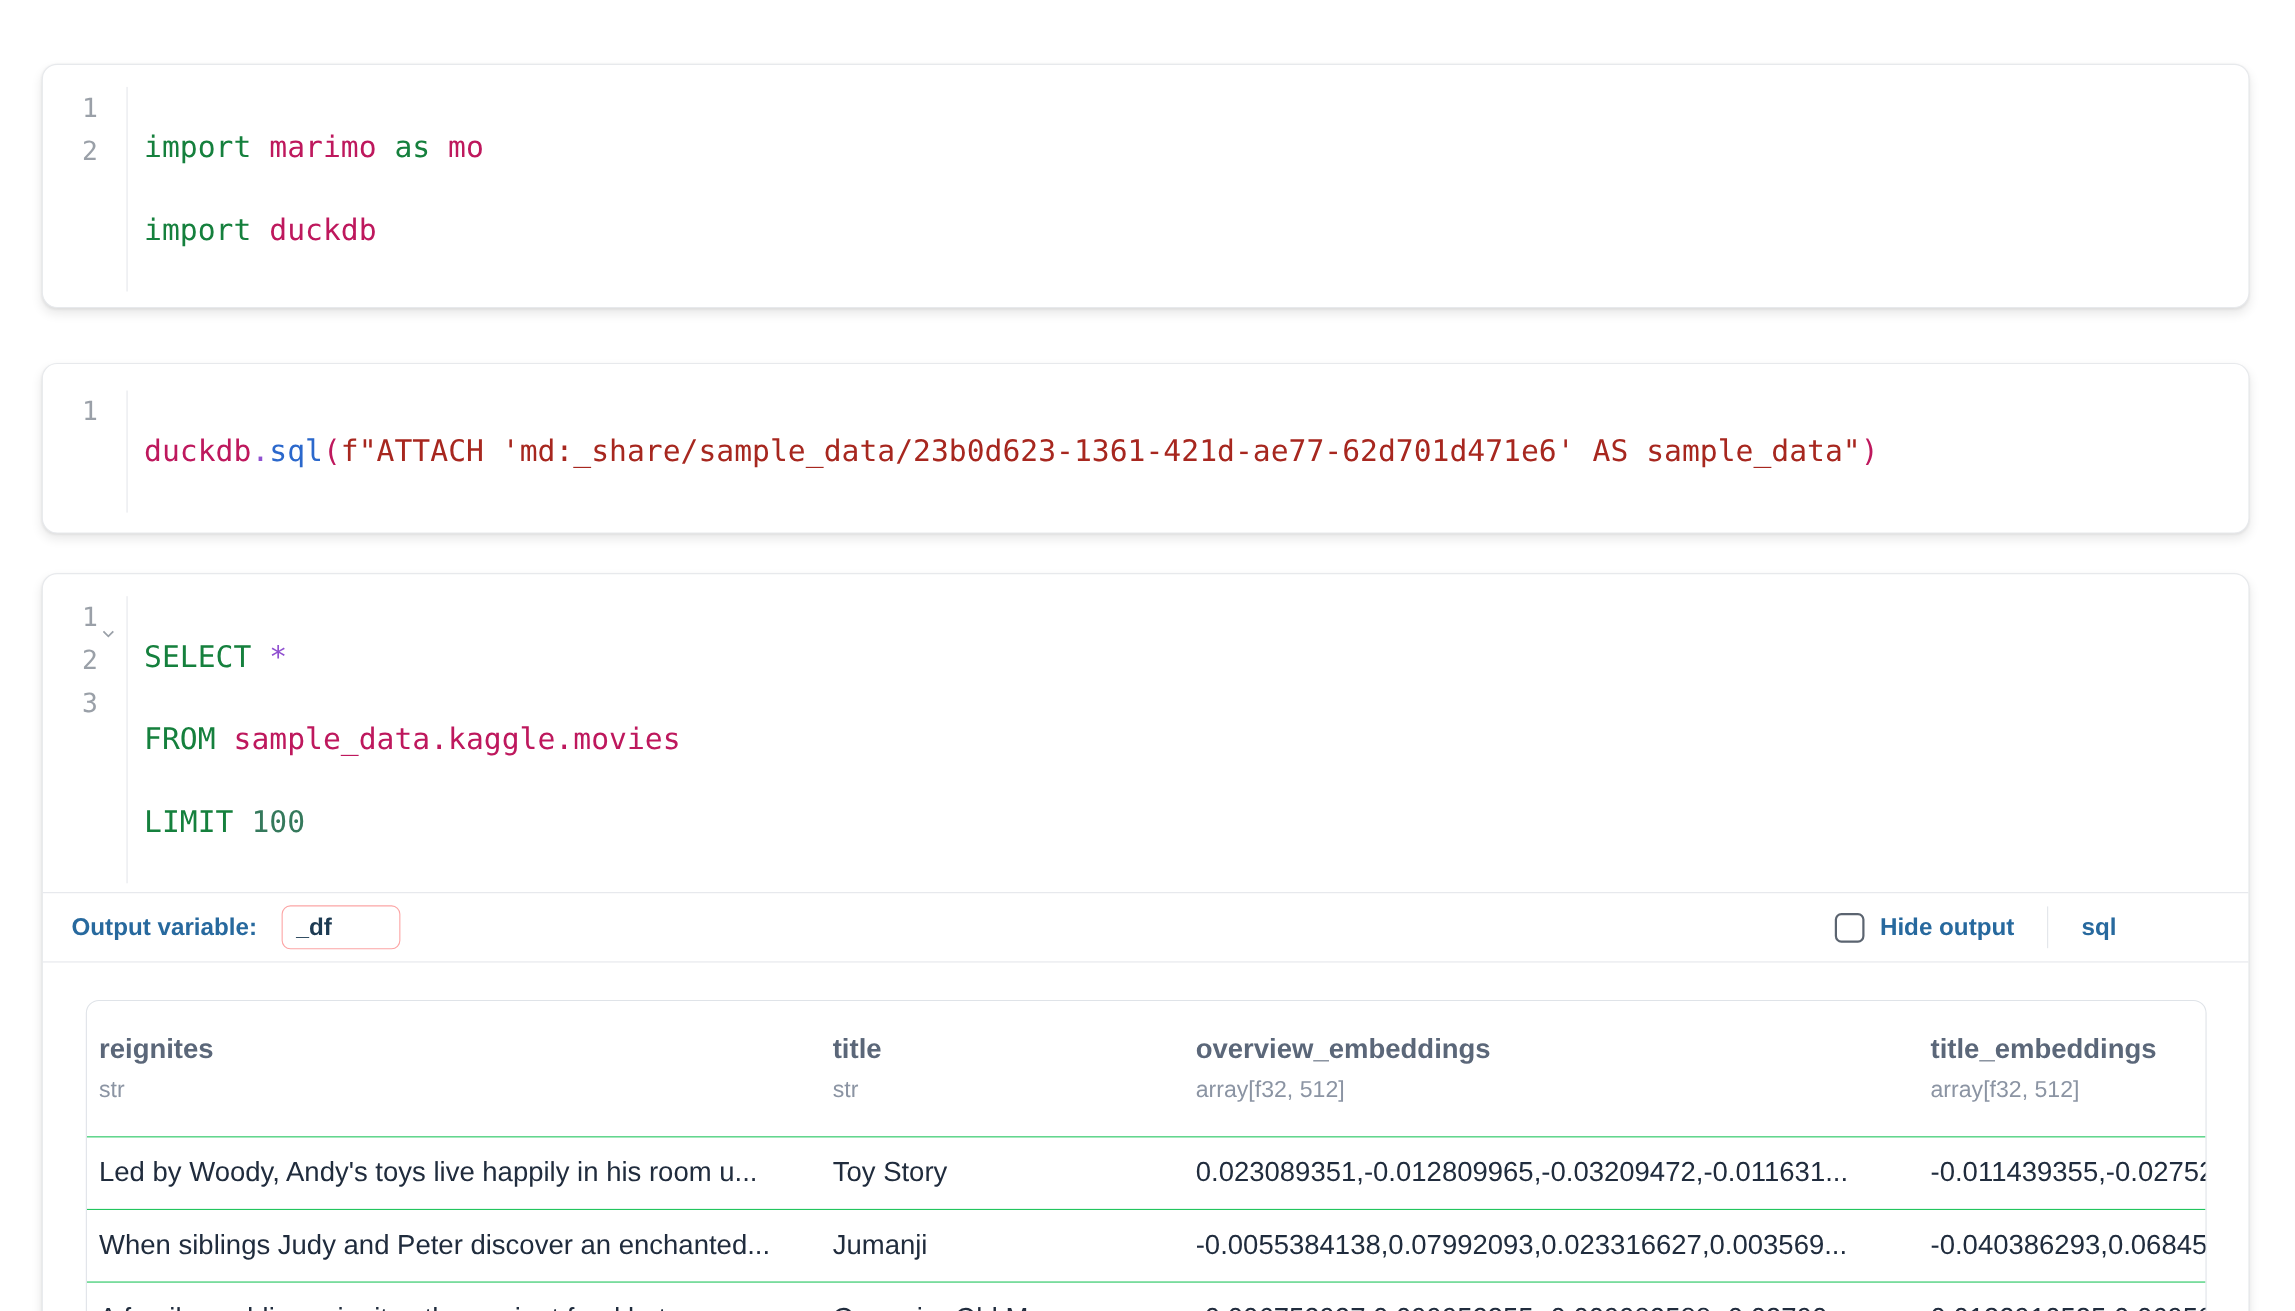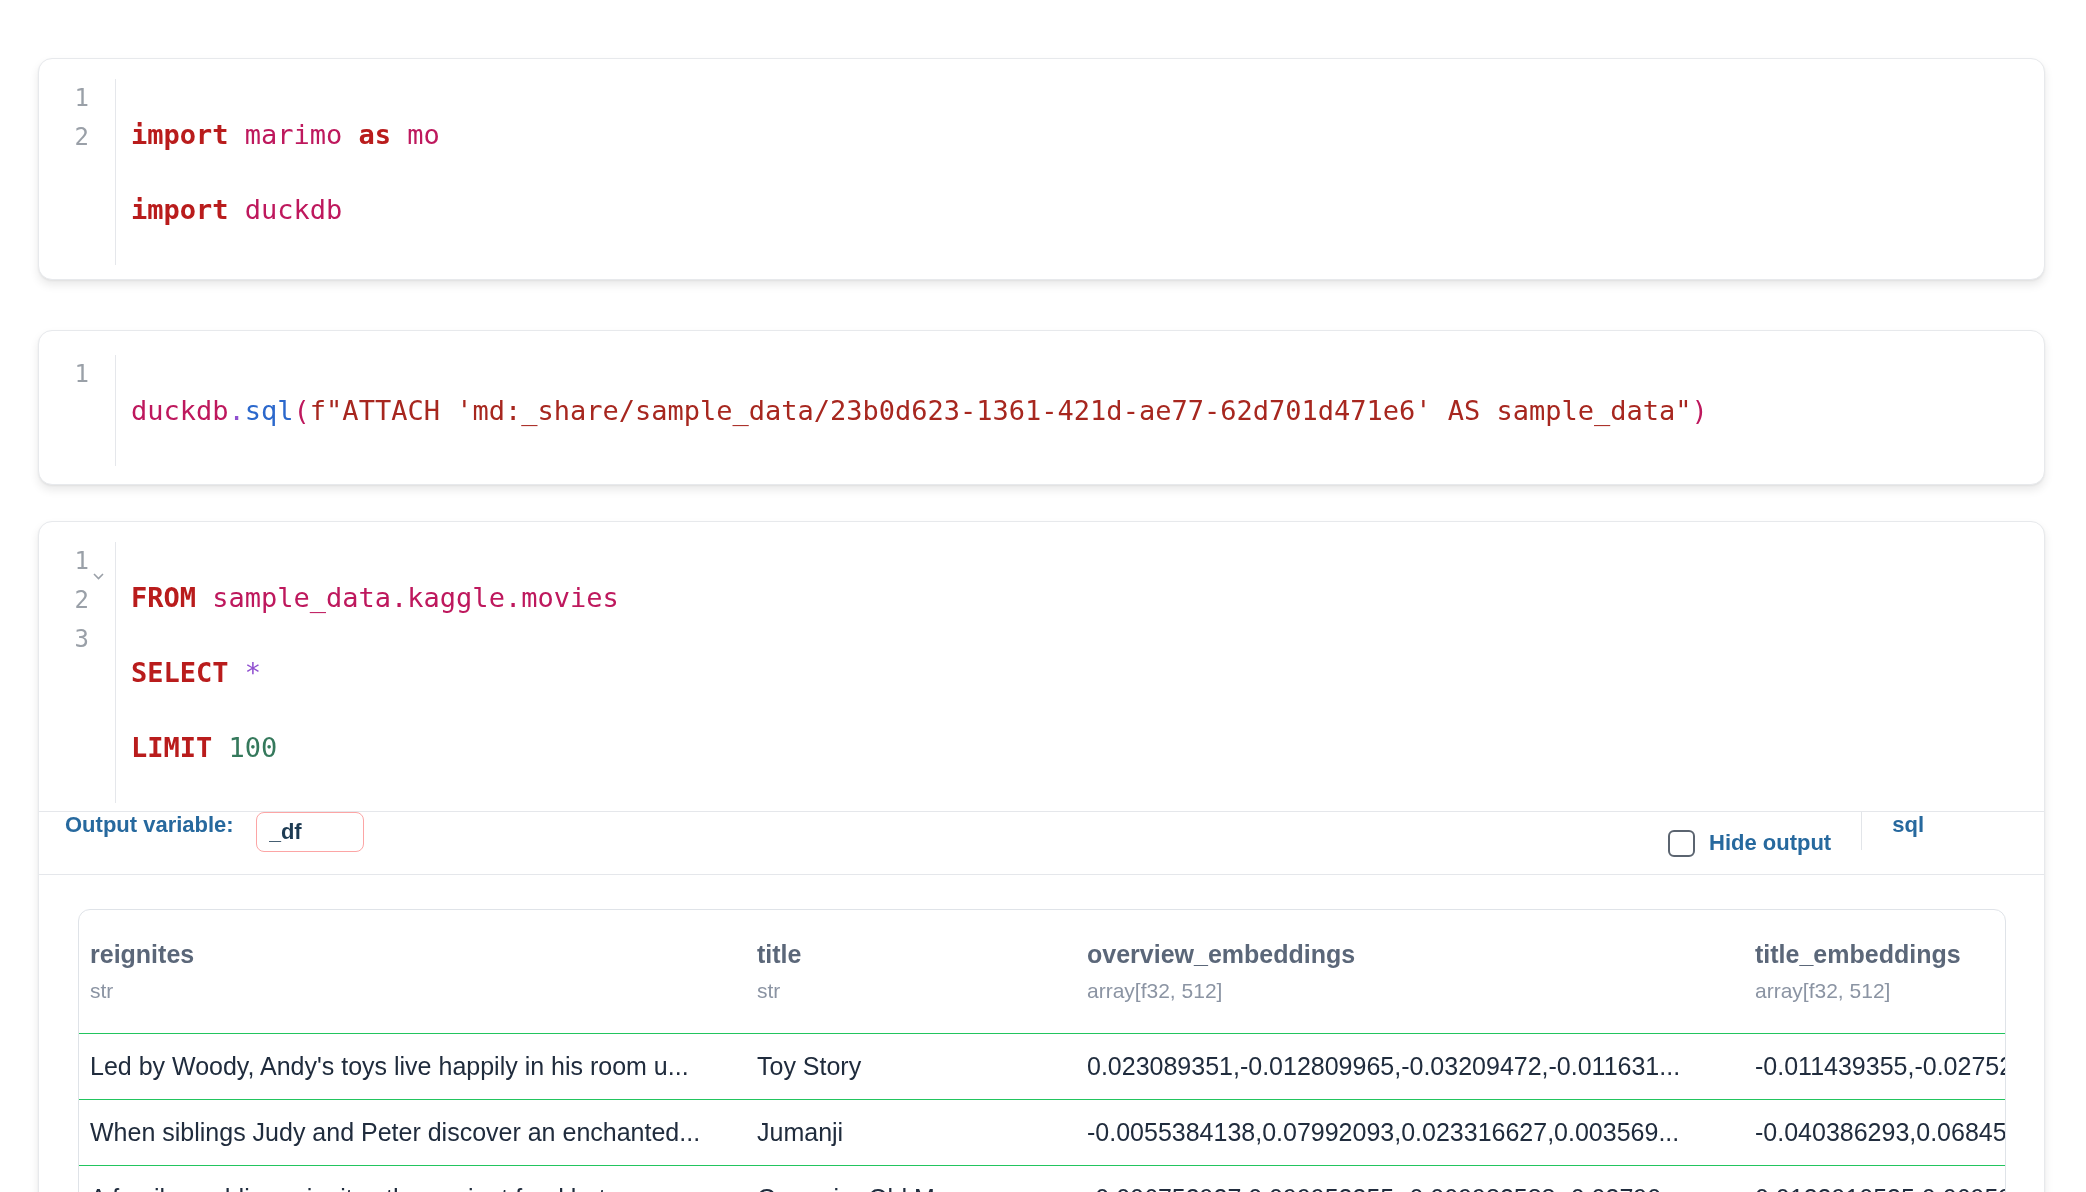--- a/index.html
+++ b/index.html
@@ -20,31 +20,31 @@
   .editor { display:flex; padding-top:20px; padding-bottom:14px; }
   .cell-2 .editor { padding-top:24px; padding-bottom:18px; }
   .cell-3 .editor { padding-bottom:8px; }
   .gutter { width:77px; flex:0 0 77px; border-right:1px solid #e5e7eb;
             text-align:right; padding-right:26px; }
   .ln { font-family:"DejaVu Sans Mono", monospace; font-size:24px; line-height:39px;
         color:#9aa0a8; position:relative; }
   .fold { position:absolute; left:calc(100% + 3px); top:12px; }
   .code { padding-left:15px; white-space:pre; overflow:hidden; }
   .cl { font-family:"DejaVu Sans Mono", monospace; font-size:27px; line-height:39px; }
-  .tk-kw  { color:#b91c1c; font-weight:bold; }
+  .tk-kw  { color:#15803d; font-weight:normal; }
   .tk-pl  { color:#be185d; }
   .tk-vi  { color:#9050d0; }
   .tk-fn  { color:#2b68cc; }
   .tk-str { color:#a7271f; }
   .tk-num { color:#35795c; }
 
   .hdivider { border-top:1px solid #e5e7eb; }
 
   
-  .outvar-row { height:62px; display:flex; padding:0 120px 0 26px; }
+  .outvar-row { height:62px; display:flex; align-items:center; padding:0 120px 0 26px; }
   .outvar-label { color:#27699e; font-weight:bold; font-size:22px; }
   .outvar-input { margin-left:22px; width:108px; height:40px; border:1px solid #fca5a5;
                   border-radius:8px; font-family:"Liberation Sans",sans-serif;
                   font-size:22px; font-weight:bold; color:#1d3b53; padding:0 12px;
                   outline:none; }
   .outvar-spacer { flex:1; }
   .hide-row { display:flex; align-items:center; }
   .checkbox { width:27px; height:27px; border:2px solid #5b6470; border-radius:6px;
               background:#fff; }
   .hide-label { margin-left:14px; color:#27699e; font-weight:bold; font-size:22px; }
@@ -102,22 +102,22 @@
           <span class="fold">
             <svg width="13" height="9" viewBox="0 0 13 9">
                 <path d="M2 2 L6.5 6.5 L11 2" fill="none" stroke="#9aa0a8" stroke-width="1.6"></path>
               </svg>
           </span>
         </div>
         <div class="ln">2</div>
         <div class="ln">3</div>
       </div>
       <div class="code">
+        <div class="cl"><span class="tk-kw">SELECT</span><span class="tk-pl"> </span><span class="tk-vi">*</span></div>
         <div class="cl"><span class="tk-kw">FROM</span><span class="tk-pl"> sample_data.kaggle.movies</span></div>
-        <div class="cl"><span class="tk-kw">SELECT</span><span class="tk-pl"> </span><span class="tk-vi">*</span></div>
         <div class="cl"><span class="tk-kw">LIMIT</span><span class="tk-pl"> </span><span class="tk-num">100</span></div>
       </div>
     </div>
 
     <div class="hdivider"></div>
 
     <div class="outvar-row">
       <span class="outvar-label">Output variable:</span>
       <input class="outvar-input" value="_df" style="">
       <span class="outvar-spacer"></span>

